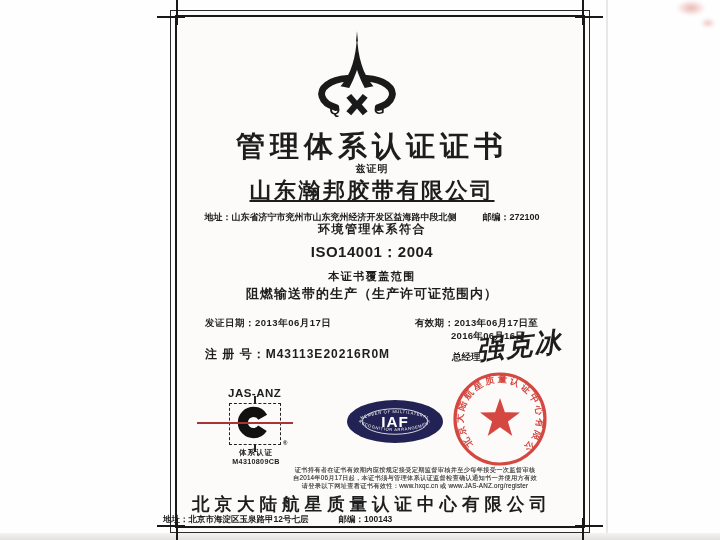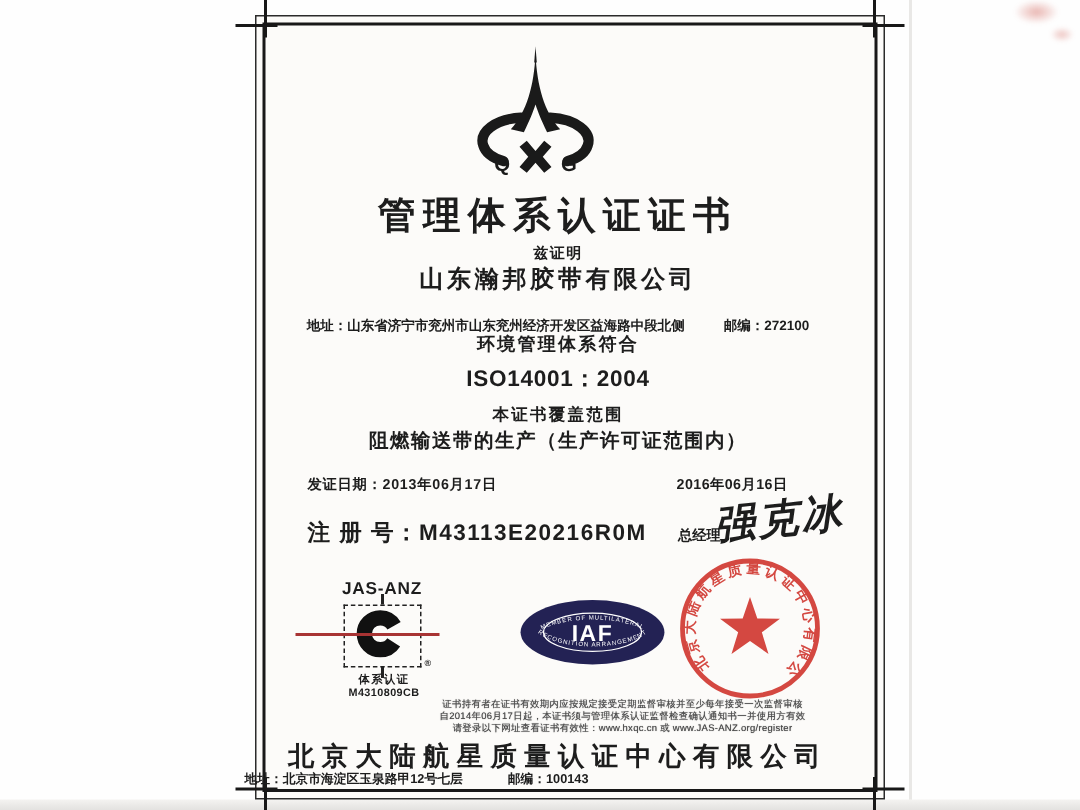--- a/index.html
+++ b/index.html
@@ -21,32 +21,32 @@
     background:radial-gradient(ellipse,rgba(198,62,50,.3),transparent 70%);}
   
   .frame{left:170px;top:10px;width:418px;height:521px;
     border:1.4px solid #2b2b2b;background:#fcfbf9;}
   .frame-inner{position:absolute;inset:4px;border:2.6px solid #181818;}
   .cbar{position:absolute;background:#181818;}
   .cbar.h{height:2.4px;width:28px;}
   .cbar.v{width:2.4px;height:28px;}
   
   .row{position:absolute;left:163px;width:418px;text-align:center;white-space:nowrap;}
-  .title{top:127px;font-size:25px;font-weight:bold;letter-spacing:5px;}
+  .title{top:127px;font-size:29px;font-weight:bold;letter-spacing:5px;}
   .certify{top:162px;font-size:10px;font-weight:bold;letter-spacing:1px;}
-  .company{top:176px;font-size:16px;font-weight:bold;letter-spacing:2.5px;}
+  .company{top:176px;font-size:22px;font-weight:bold;letter-spacing:2.5px;text-decoration:underline;}
   .addr{top:201px;font-size:9px;font-weight:bold;display:flex;justify-content:center;gap:26px;margin-top:10px;}
   .system{top:221px;font-size:12px;font-weight:bold;letter-spacing:1.5px;}
   .standard{top:243px;font-size:15px;font-weight:bold;letter-spacing:.5px;}
   .scopelabel{top:269px;font-size:11px;font-weight:bold;letter-spacing:1.5px;}
   .scope{top:285px;font-size:13px;font-weight:bold;letter-spacing:1px;}
   .issue{left:205px;top:317px;font-size:9.5px;font-weight:bold;letter-spacing:.5px;white-space:nowrap;}
   .valid{left:415px;top:317px;font-size:9.5px;font-weight:bold;letter-spacing:.3px;white-space:nowrap;}
   .valid .l2{padding-left:36px;margin-top:0;}
-  .reg{left:205px;top:346px;font-size:15px;font-weight:bold;letter-spacing:1px;white-space:nowrap;}
+  .reg{left:205px;top:346px;font-size:12px;font-weight:bold;letter-spacing:1px;white-space:nowrap;}
   .mgr{left:452px;top:351px;font-size:9.5px;font-weight:bold;white-space:nowrap;}
   .sig{left:476px;top:328px;font-size:27px;font-style:italic;font-weight:600;
     font-family:"DejaVu Serif","Liberation Serif",serif;
     transform:rotate(-6deg);letter-spacing:2px;white-space:nowrap;}
   
   .jasname{left:228px;top:387px;font-size:11.5px;font-weight:900;letter-spacing:.5px;white-space:nowrap;}
   .jasbox{left:229px;top:403px;width:50px;height:40px;border:1.4px dashed #222;}
   .redline{left:197px;top:422px;width:96px;height:2.4px;background:#a83434;}
   .tick{background:#222;}
   .tick.t{left:254px;top:396px;width:2px;height:7px;}
@@ -104,20 +104,21 @@
   <span>地址：山东省济宁市兖州市山东兖州经济开发区益海路中段北侧</span>
   <span>邮编：272100</span>
 </div>
 <div class="row system">环境管理体系符合</div>
 <div class="row standard">ISO14001：2004</div>
 <div class="row scopelabel">本证书覆盖范围</div>
 <div class="row scope">阻燃输送带的生产（生产许可证范围内）</div>
 
 <div class="abs issue">发证日期：2013年06月17日</div>
 <div class="abs valid">
+  <div>有效期：2013年06月17日至</div>
   <div class="l2">2016年06月16日</div>
 </div>
 
 <div class="abs reg">注 册 号：M43113E20216R0M</div>
 <div class="abs mgr">总经理：</div>
 <div class="abs sig">强克冰</div>
 
 <div class="abs jasname">JAS-ANZ</div>
 <div class="abs jasbox">
   <svg width="47" height="37" viewBox="0 0 50 40">

